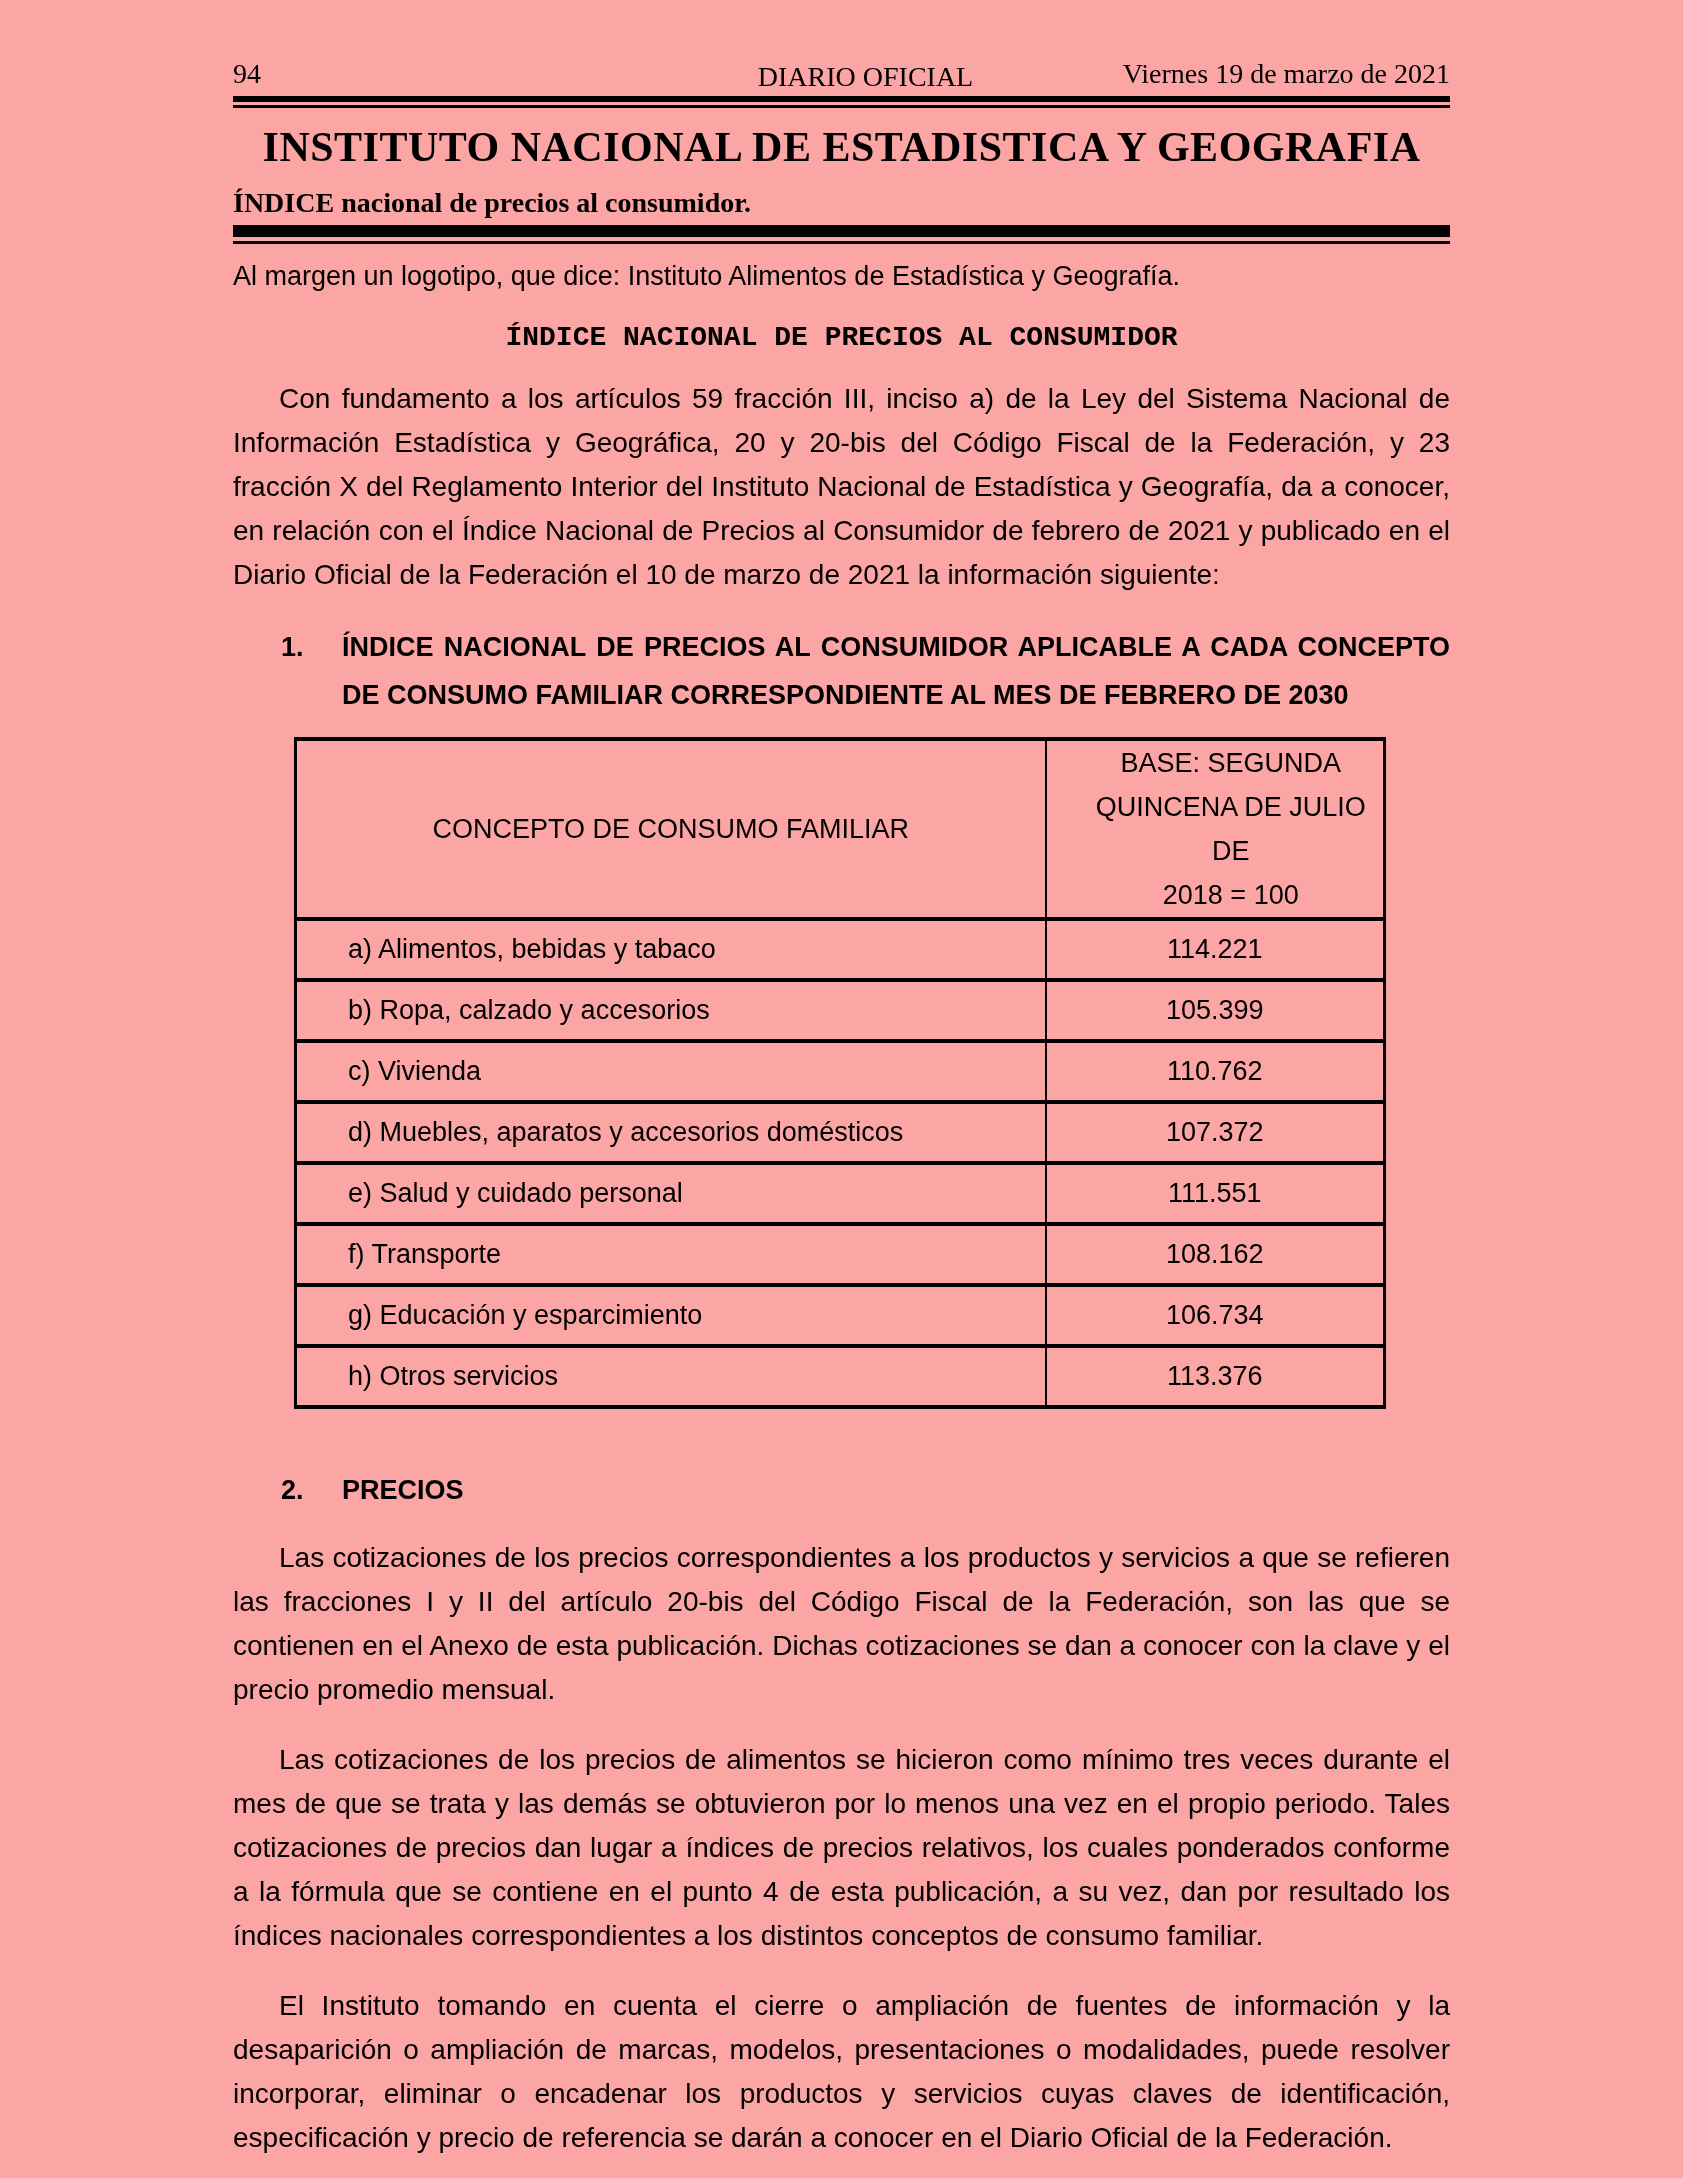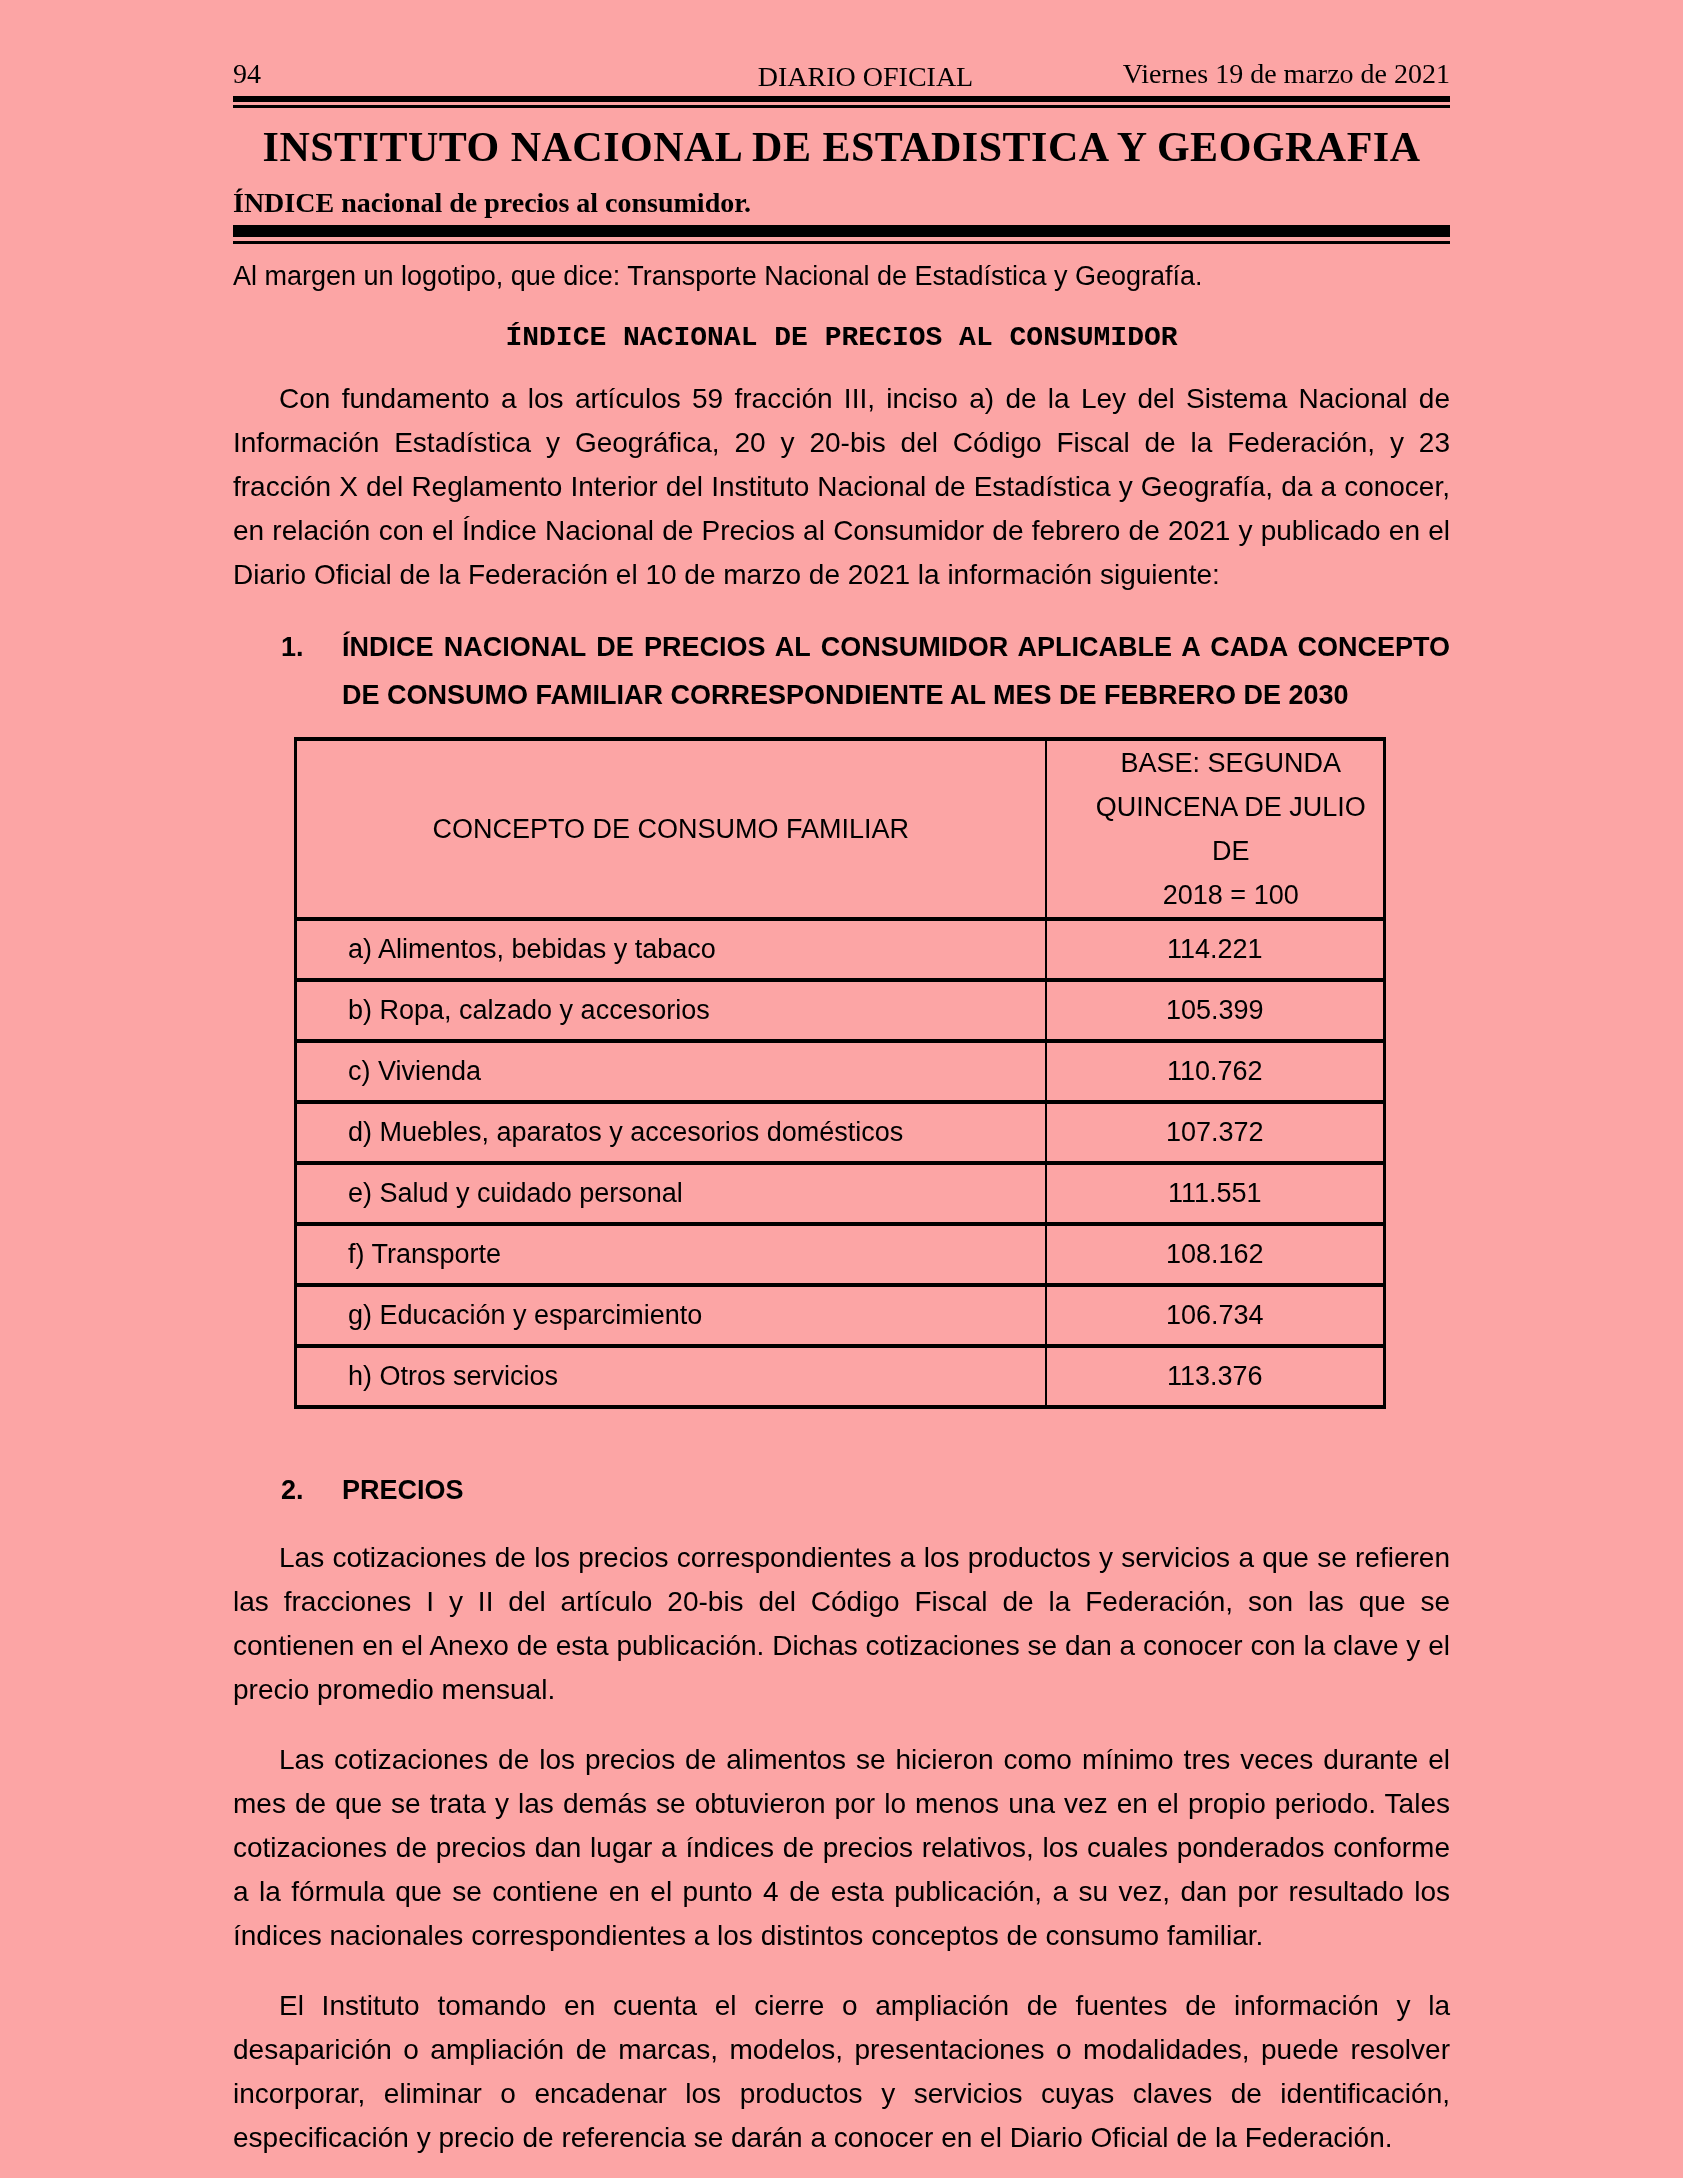--- a/index.html
+++ b/index.html
@@ -132,21 +132,21 @@
   <div class="double-rule"></div>
 
   <div class="institution">INSTITUTO NACIONAL DE ESTADISTICA Y GEOGRAFIA</div>
 
   <div class="subject">ÍNDICE nacional de precios al consumidor.</div>
   <div class="subject-divider">
     <div class="bar"></div>
     <div class="thin"></div>
   </div>
 
-  <div class="margin-note">Al margen un logotipo, que dice: Transporte Nacional de Estadística y Geografía.</div>
+  <div class="margin-note">Al margen un logotipo, que dice: Instituto Alimentos de Estadística y Geografía.</div>
 
   <div class="section-title">ÍNDICE NACIONAL DE PRECIOS AL CONSUMIDOR</div>
 
   <p class="body-par">Con fundamento a los artículos 59 fracción III, inciso a) de la Ley del Sistema Nacional de Información Estadística y Geográfica, 20 y 20-bis del Código Fiscal de la Federación, y 23 fracción X del Reglamento Interior del Instituto Nacional de Estadística y Geografía, da a conocer, en relación con el Índice Nacional de Precios al Consumidor de febrero de 2021 y publicado en el Diario Oficial de la Federación el 10 de marzo de 2021 la información siguiente:</p>
 
   <div class="num-heading">
     <span class="num">1.</span>
     <span>ÍNDICE NACIONAL DE PRECIOS AL CONSUMIDOR APLICABLE A CADA CONCEPTO DE CONSUMO FAMILIAR CORRESPONDIENTE AL MES DE FEBRERO DE 2030</span>
   </div>
 

